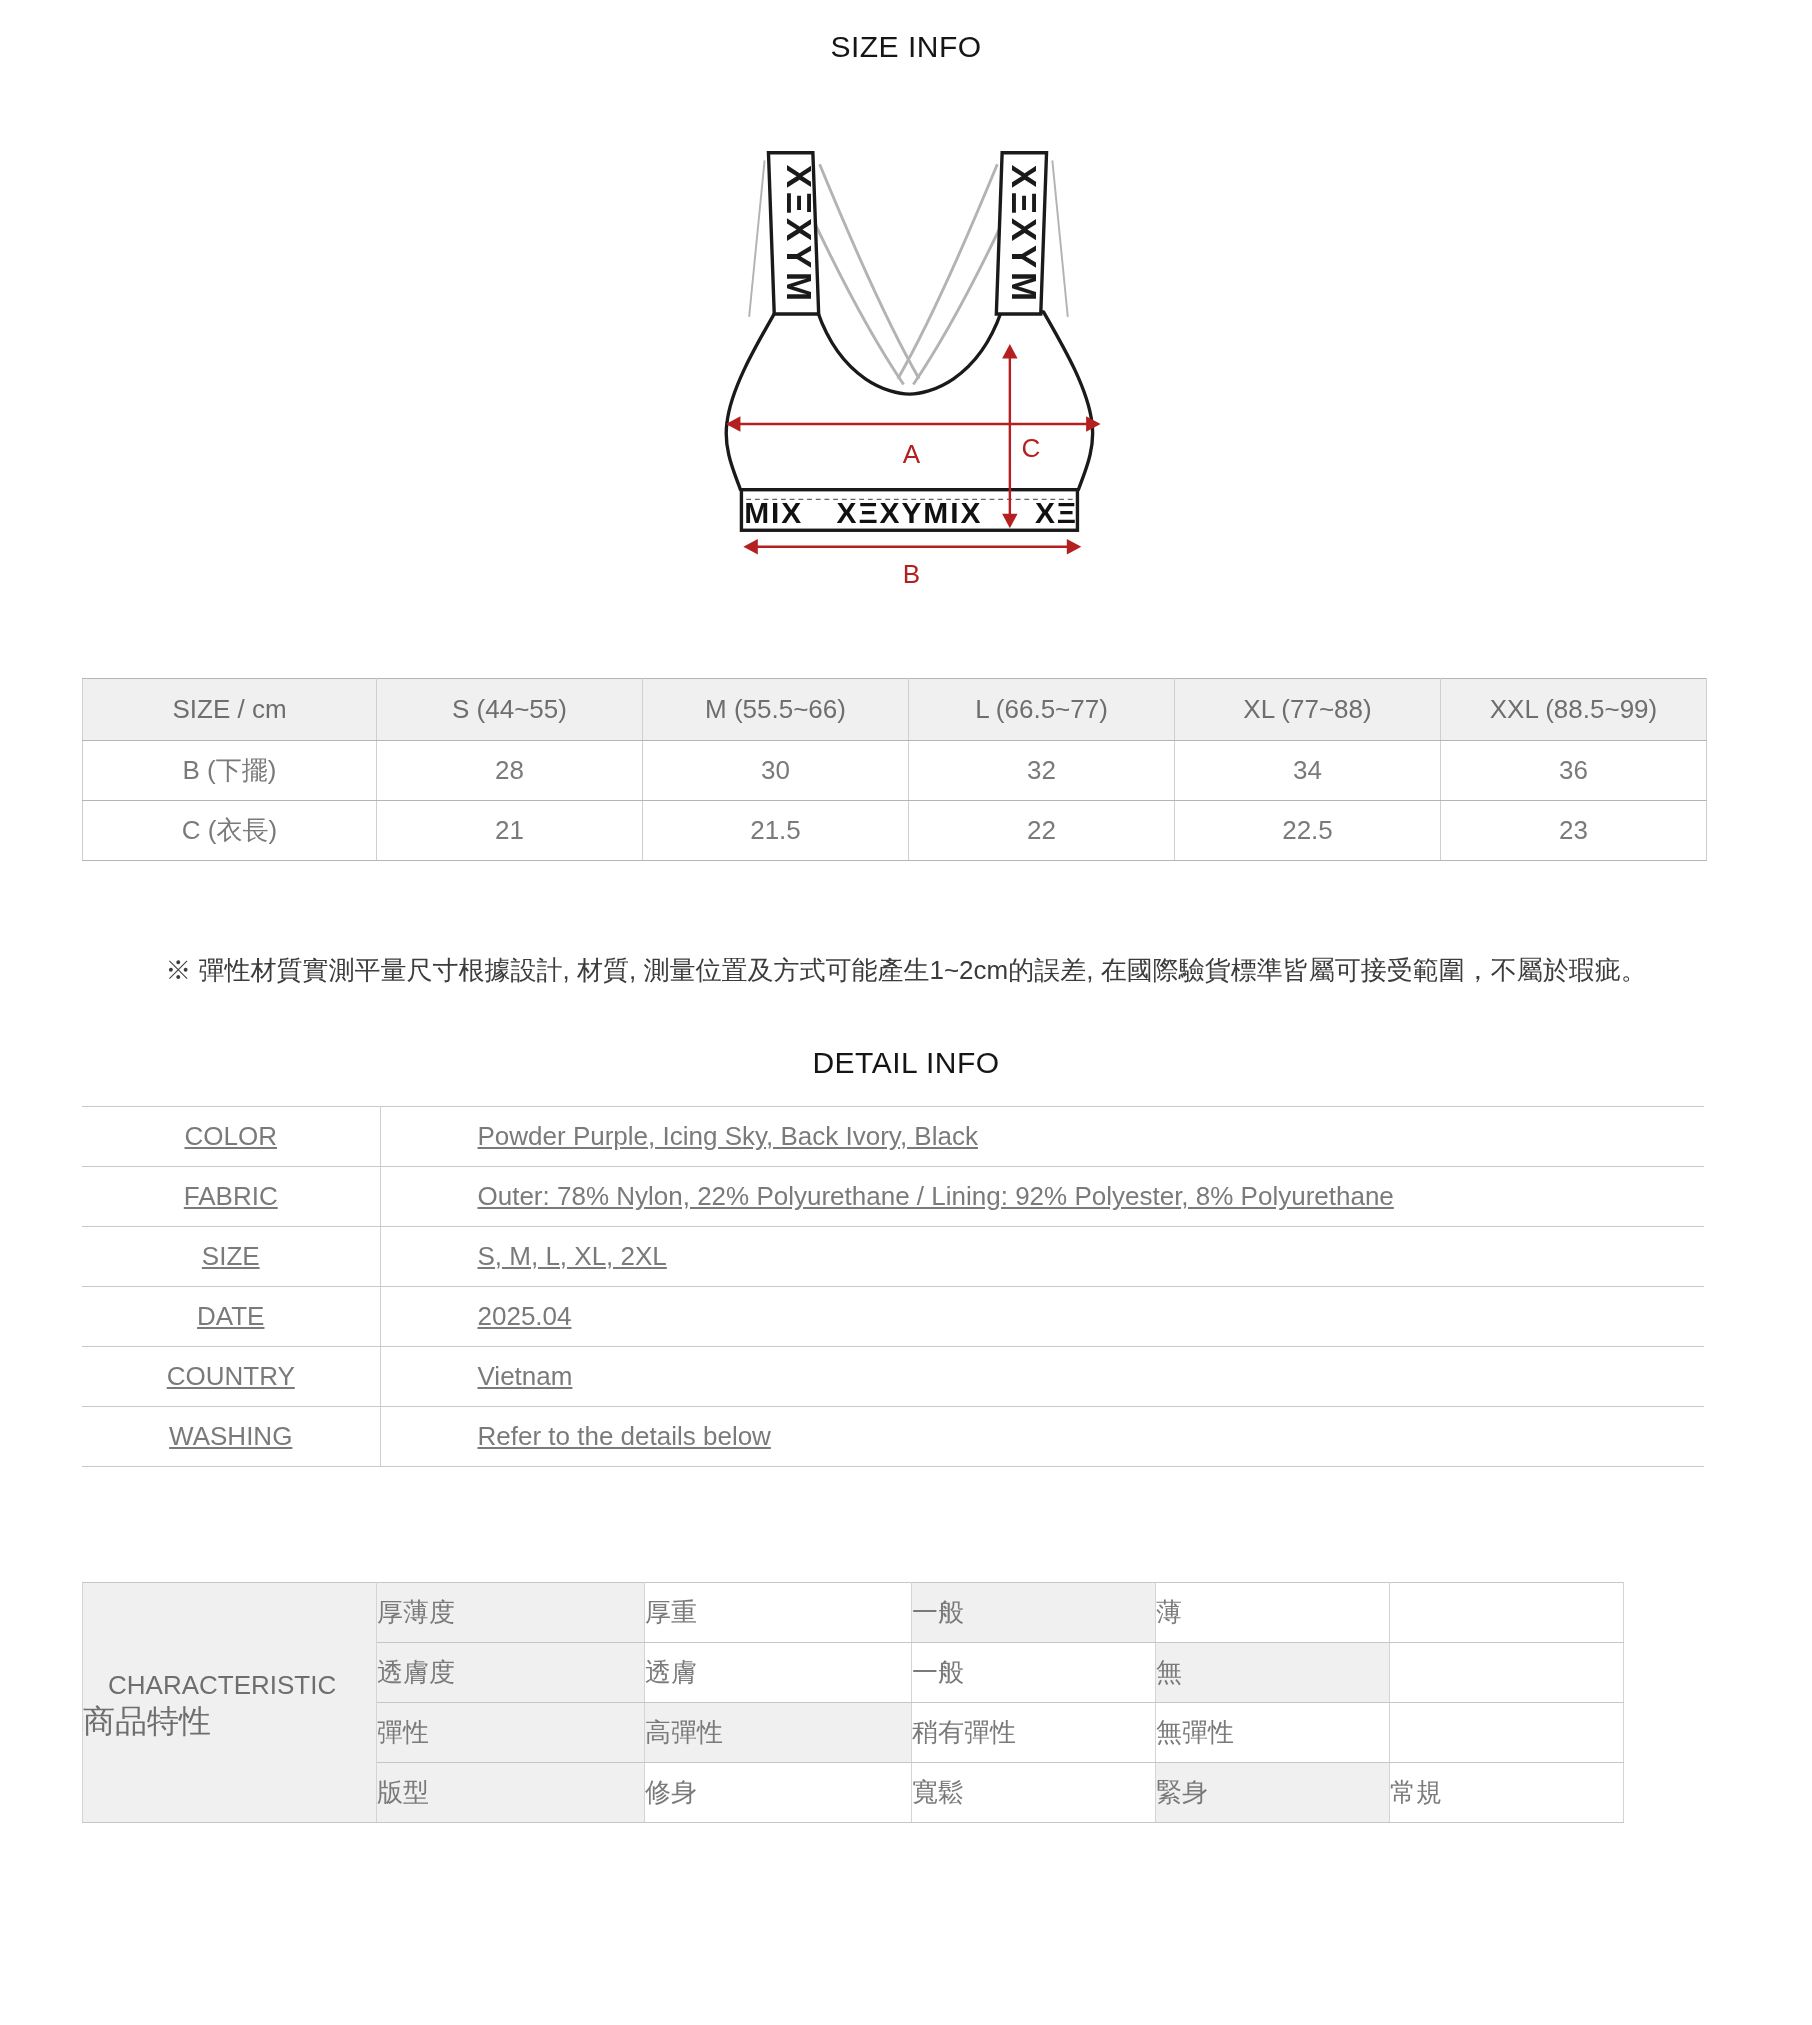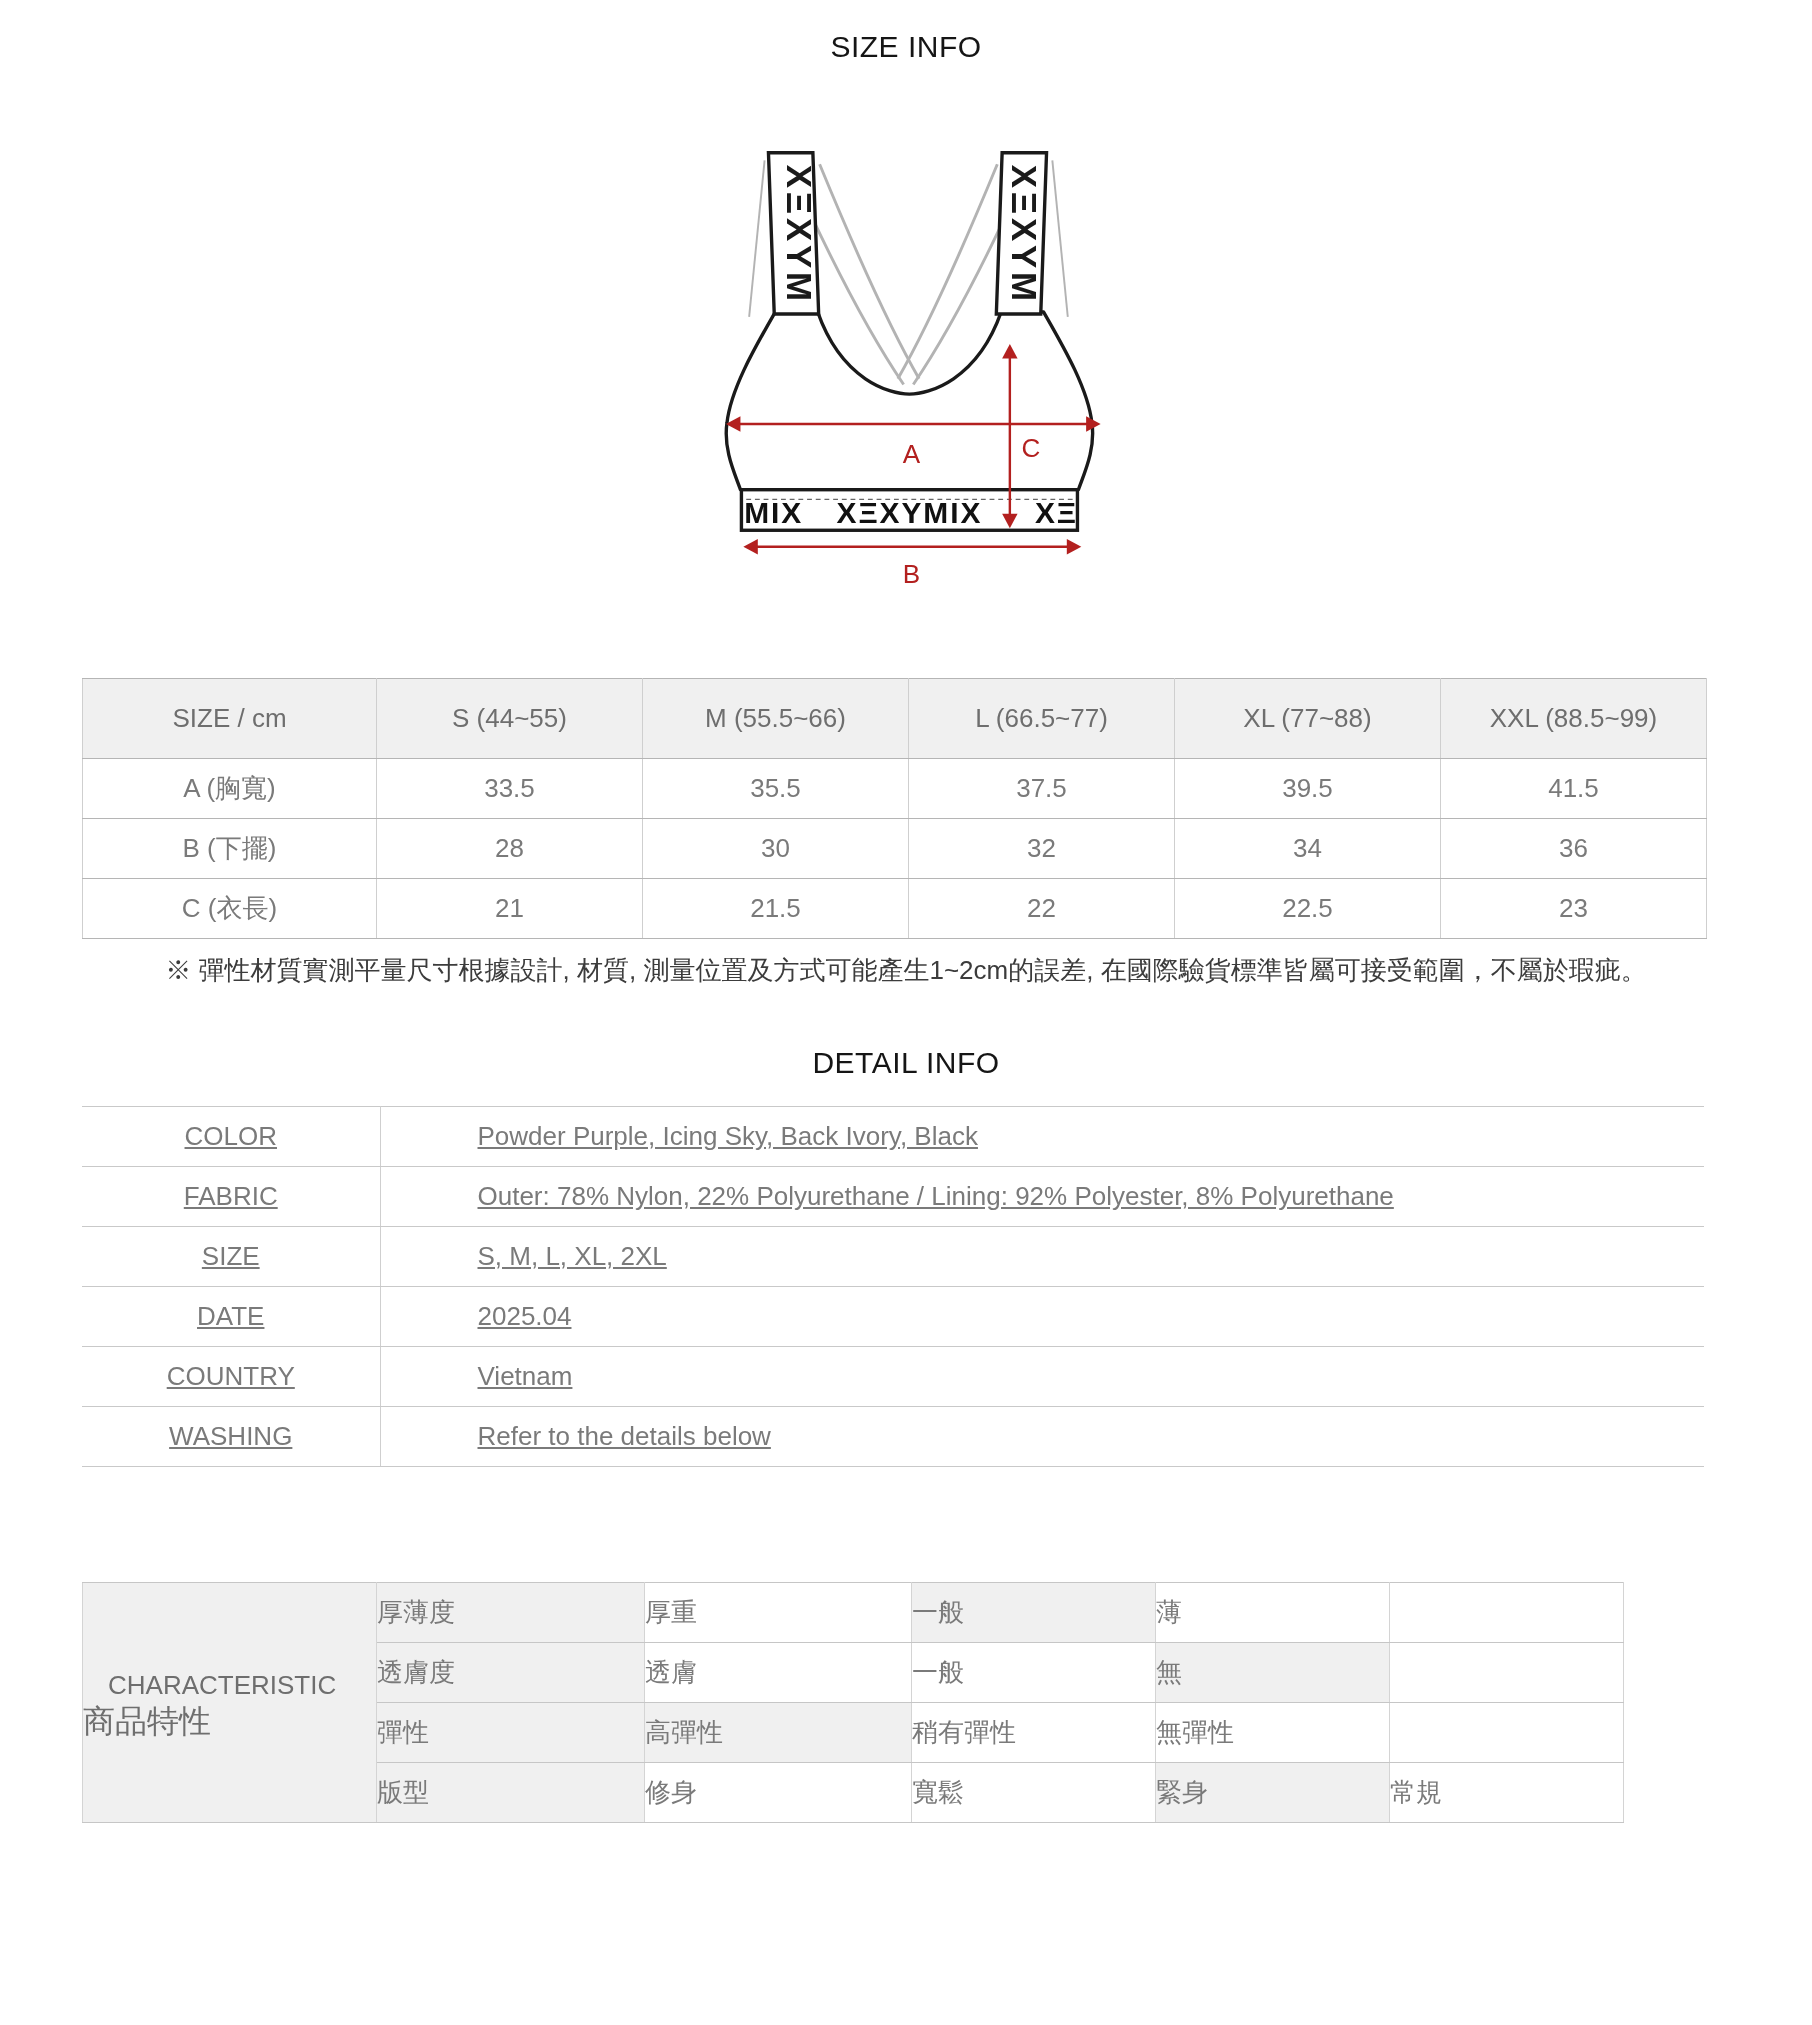--- a/index.html
+++ b/index.html
@@ -10,21 +10,21 @@
   #size-info-title{top:29px;}
   #detail-info-title{top:1045px;}
   .note{position:absolute;left:0;top:954px;width:100%;text-align:center;
         font-size:26px;line-height:33px;color:#3c3c3c;}
   
   .size-table{position:absolute;left:82px;top:678px;width:1622px;border-collapse:collapse;
         table-layout:fixed;font-size:26px;color:#7a7a7a;}
   .size-table td{border:1px solid #cfcfcf;border-top:1.9px solid #b5b5b5;border-bottom:1.9px solid #b5b5b5;
         text-align:center;font-weight:400;padding:0;}
   .size-table tr{height:60px;}
-  .size-table tr.head{height:80px;}
+  .size-table tr.head{height:62px;}
   .size-table tr.head td{background:#f0f0f0;color:#6e6e6e;}
   
   .detail-table{position:absolute;left:82px;top:1106px;width:1622px;border-collapse:collapse;
         table-layout:fixed;font-size:26px;color:#7a7a7a;}
   .detail-table tr{height:60px;}
   .detail-table td{border-top:1px solid #c9c9c9;border-bottom:1px solid #c9c9c9;padding:0;text-decoration:underline;}
   .detail-table td.lbl{text-align:center;border-right:1px solid #cfcfcf;}
   .detail-table td.val{text-align:left;padding-left:97px;}
   
   .char-table{position:absolute;left:82px;top:1582px;width:1542px;border-collapse:collapse;
@@ -107,28 +107,20 @@
         <col style="width:266px">
       </colgroup>
     <tbody>
       <tr class="head">
         <td>SIZE / cm</td>
         <td>S (44~55)</td>
         <td>M (55.5~66)</td>
         <td>L (66.5~77)</td>
         <td>XL (77~88)</td>
         <td>XXL (88.5~99)</td>
-      </tr>
-      <tr>
-        <td>A (胸寬)</td>
-        <td>33.5</td>
-        <td>35.5</td>
-        <td>37.5</td>
-        <td>39.5</td>
-        <td>41.5</td>
       </tr>
       <tr>
         <td>B (下擺)</td>
         <td>28</td>
         <td>30</td>
         <td>32</td>
         <td>34</td>
         <td>36</td>
       </tr>
       <tr>

